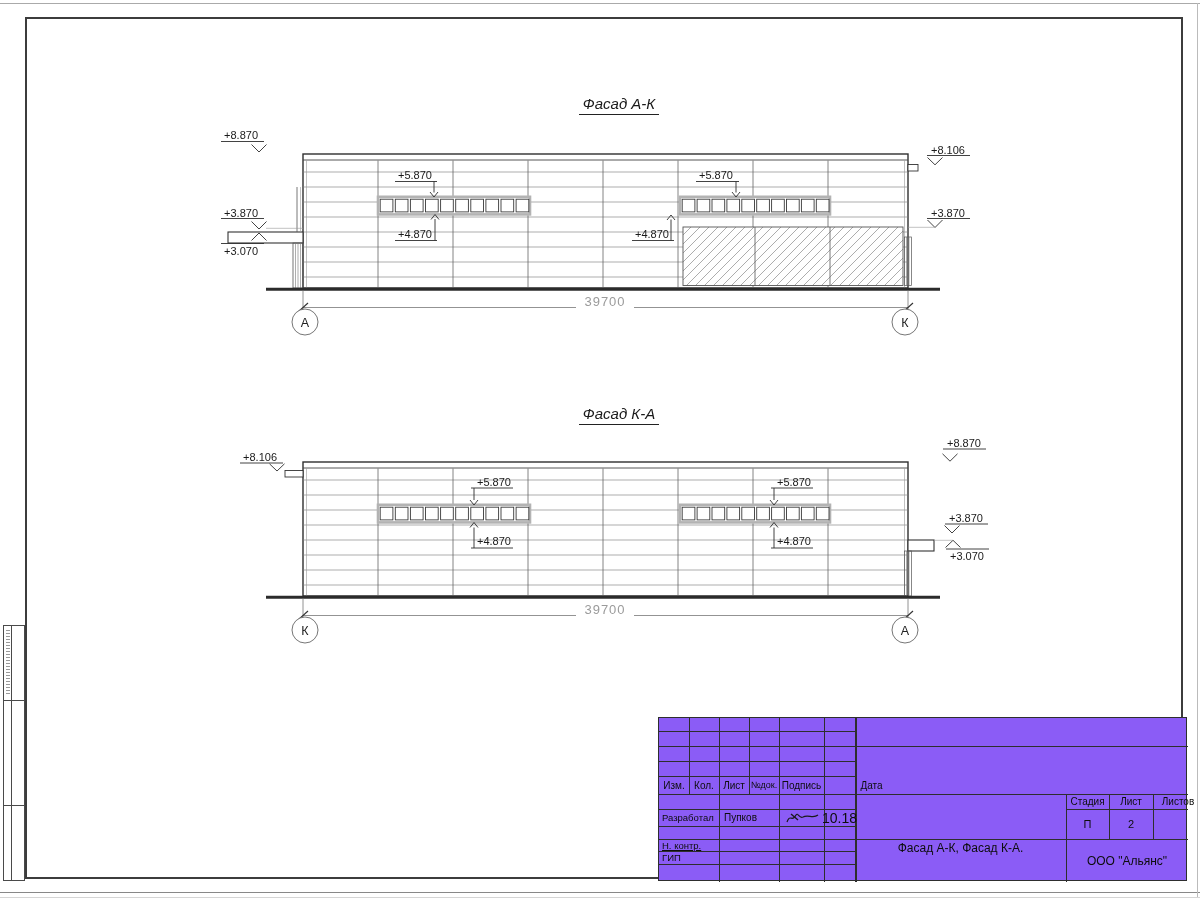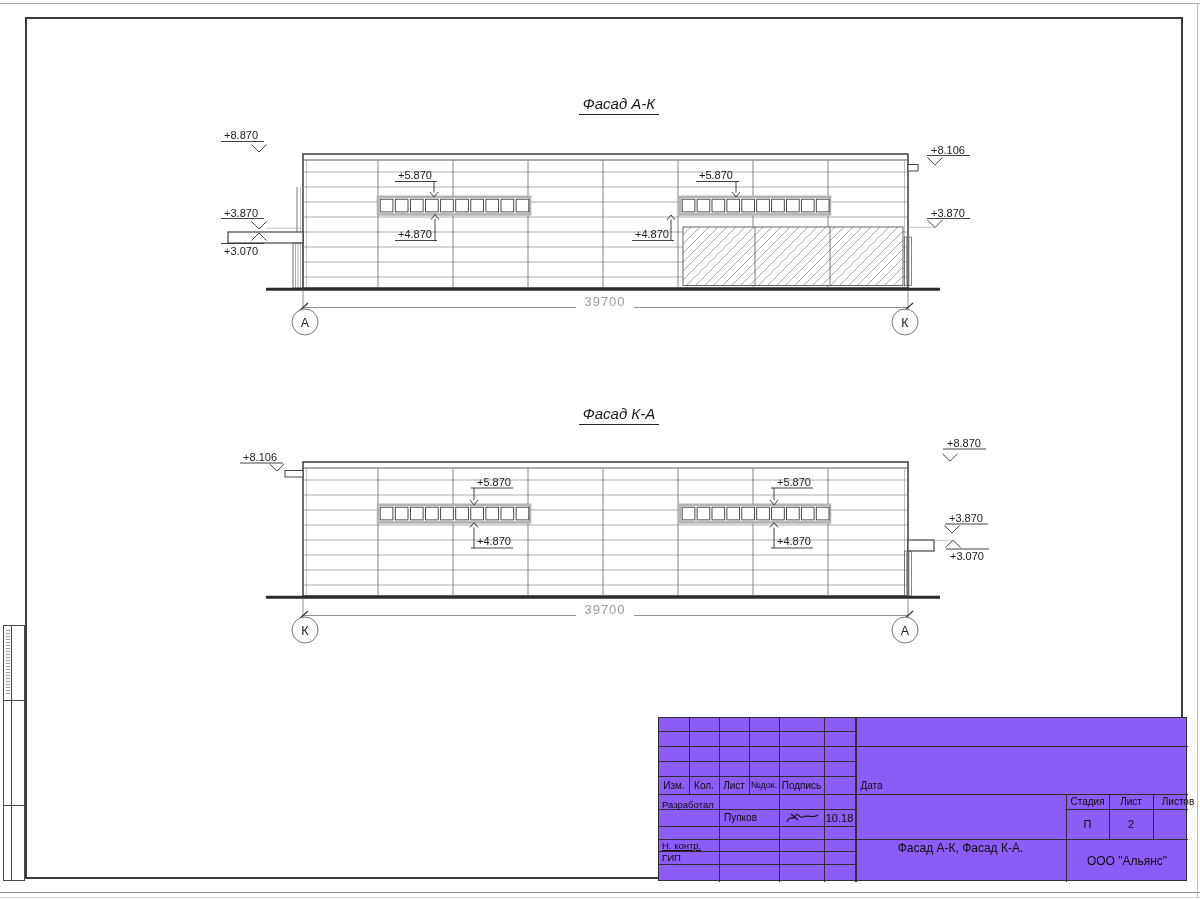--- a/index.html
+++ b/index.html
@@ -358,29 +358,29 @@
     <div class="vl" style="left:494px;top:76px;height:45px;"></div>
     <div class="hl" style="left:407px;top:91px;width:122px;"></div>
 
     <div class="cell" style="left:0;top:58px;width:30px;height:18px;">Изм.</div>
     <div class="cell" style="left:30px;top:58px;width:30px;height:18px;">Кол.</div>
     <div class="cell" style="left:60px;top:58px;width:30px;height:18px;">Лист</div>
     <div class="cell" style="left:90px;top:58px;width:30px;height:18px;font-size:9px;">№док.</div>
     <div class="cell" style="left:120px;top:58px;width:45px;height:18px;">Подпись</div>
     <div class="cell" style="left:165px;top:58px;width:31px;height:18px;margin-left:32px;">Дата</div>
 
-    <div class="cell left" style="left:0;top:78px;width:60px;height:17px;font-size:9.5px;">Разработал</div>
+    <div class="cell left" style="left:0;top:91px;width:60px;height:17px;font-size:9.5px;">Разработал</div>
     <div class="cell left" style="left:60px;top:91px;width:60px;height:17px;padding-left:5px;">Пупков</div>
     <div class="cell" style="left:120px;top:91px;width:45px;height:17px;">
       <svg width="38" height="14" viewBox="0 0 38 14">
         <path d="M4,11 C7,2 9,12 13,4 C15,1 16,8 20,6 C25,3 30,8 35,4" fill="none" stroke="#1a1a1a" stroke-width="1.2"></path>
         <path d="M8,3 L15,9" stroke="#1a1a1a" stroke-width="1.4" fill="none"></path>
       </svg>
     </div>
-    <div class="cell" style="left:165px;top:91px;width:31px;height:17px;font-size:11px;text-align:center;">10.18</div>
+    <div class="cell" style="left:165px;top:91px;width:31px;height:17px;font-size:14px;text-align:center;">10.18</div>
 
     <div class="cell left" style="left:0;top:121px;width:60px;height:12px;font-size:9.5px;text-decoration:underline;">Н. контр.</div>
     <div class="cell left" style="left:0;top:133px;width:60px;height:13px;font-size:9.5px;">ГИП</div>
 
     <div class="cell" style="left:407px;top:76px;width:43px;height:15px;">Стадия</div>
     <div class="cell" style="left:450px;top:76px;width:44px;height:15px;">Лист</div>
     <div class="cell" style="left:494px;top:76px;width:35px;height:15px;padding-left:15px;">Листов</div>
     <div class="cell" style="left:407px;top:91px;width:43px;height:30px;font-size:11px;">П</div>
     <div class="cell" style="left:450px;top:91px;width:44px;height:30px;font-size:11px;">2</div>
 

